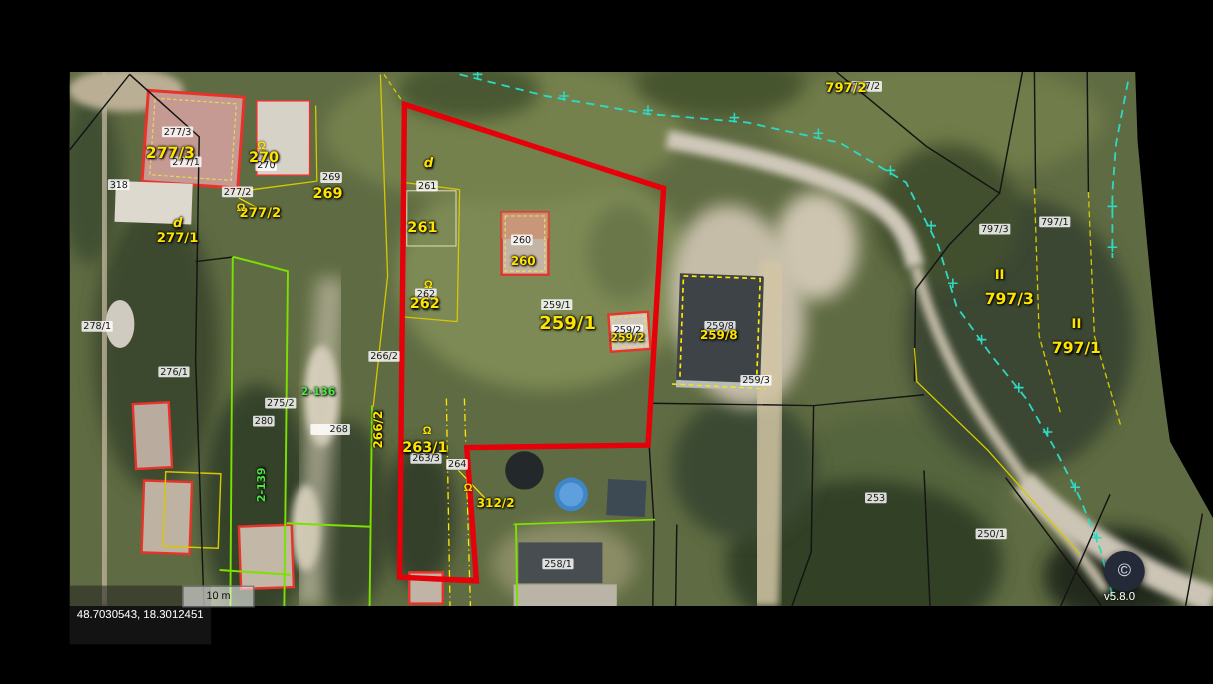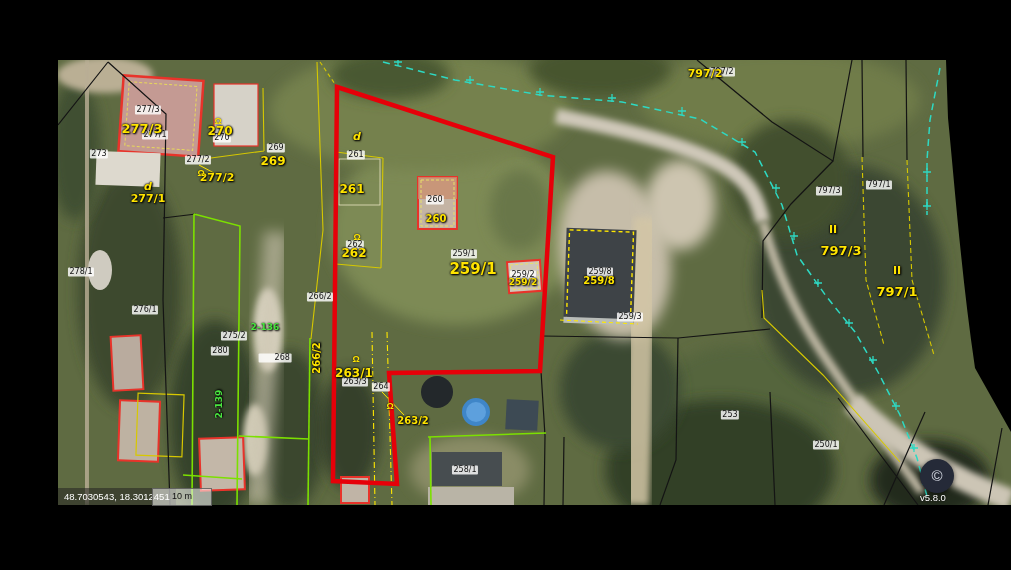--- a/index.html
+++ b/index.html
@@ -11,21 +11,21 @@
          color:#111;font-size:8px;line-height:1.15;padding:0 1.5px;border-radius:1px;
          white-space:nowrap;font-family:"DejaVu Sans",sans-serif;}
   .ylab{position:absolute;color:#ffe400;font-weight:bold;white-space:nowrap;
         font-family:"DejaVu Sans",sans-serif;
         text-shadow:0 0 2px #000,0 0 2px #000,1px 1px 2px #000;}
   .glab{position:absolute;color:#49e43f;font-weight:bold;white-space:nowrap;
         font-family:"DejaVu Sans",sans-serif;text-shadow:0 0 2px #000,1px 1px 2px #000;}
   .sym{position:absolute;color:#ffe400;font-weight:bold;font-size:9px;
        transform:translate(-50%,-50%);text-shadow:0 0 2px #000;}
   .coords{position:absolute;left:58px;top:488px;height:17px;line-height:17px;
-          padding:0 6px;background:rgba(35,35,35,.55);color:#fff;font-size:9.5px;}
+          padding:16px 6px;background:rgba(35,35,35,.55);color:#fff;font-size:9.5px;}
   .scalebar{position:absolute;left:152px;top:488px;width:58px;height:16px;line-height:15px;
             text-align:center;background:rgba(255,255,255,.55);color:#111;font-size:9px;
             border:1px solid rgba(80,80,80,.8);}
   .version{position:absolute;left:920px;top:492px;color:#fff;font-size:9.5px;
            text-shadow:0 0 2px #000;}
   .copyright-btn{position:absolute;left:920px;top:459px;width:34px;height:34px;border-radius:50%;
             background:#252a38;color:#d7dbe4;font-size:15px;line-height:34px;text-align:center;
             box-shadow:0 1px 5px rgba(0,0,0,.6);cursor:pointer;}
 </style>
 </head>
@@ -154,21 +154,21 @@
                  M772,188 l8,0 M776,184 l0,8 M790,236 l8,0 M794,232 l0,8 M814,283 l8,0 M818,279 l0,8
                  M845,323 l8,0 M849,319 l0,8 M869,360 l8,0 M873,356 l0,8 M892,406 l8,0 M896,402 l0,8
                  M910,448 l8,0 M914,444 l0,8 M922,484 l8,0 M926,480 l0,8 M923,172 l8,0 M927,168 l0,8
                  M923,206 l8,0 M927,202 l0,8"></path>
       </g>
       <path d="M337,87 L553,157 L540,371 L389,373 L397,484 L333,481 Z" fill="none" stroke="#e60009" stroke-width="4.5"></path>
     </g>
   </svg>
 
   <div id="labels">
-      <div class="badge" style="left: 99px; top: 154px; transform: translate(-50%, -50%) rotate(0deg);">273</div>
+      <div class="badge" style="left: 99px; top: 154px; transform: translate(-50%, -50%) rotate(0deg);">318</div>
       <div class="badge" style="left: 148px; top: 110px; transform: translate(-50%, -50%) rotate(0deg);">277/3</div>
       <div class="badge" style="left: 155px; top: 135px; transform: translate(-50%, -50%) rotate(0deg);">277/1</div>
       <div class="badge" style="left: 222px; top: 138px; transform: translate(-50%, -50%) rotate(0deg);">270</div>
       <div class="badge" style="left: 198px; top: 160px; transform: translate(-50%, -50%) rotate(0deg);">277/2</div>
       <div class="badge" style="left: 276px; top: 148px; transform: translate(-50%, -50%) rotate(0deg);">269</div>
       <div class="badge" style="left: 81px; top: 272px; transform: translate(-50%, -50%) rotate(0deg);">278/1</div>
       <div class="badge" style="left: 145px; top: 310px; transform: translate(-50%, -50%) rotate(0deg);">276/1</div>
       <div class="badge" style="left: 198px; top: 336px; transform: translate(-50%, -50%) rotate(0deg); margin-left: 36px;">275/2</div>
       <div class="badge" style="left: 220px; top: 351px; transform: translate(-50%, -50%) rotate(0deg);">280</div>
       <div class="badge" style="left: 275px; top: 358px; transform: translate(-50%, -50%) rotate(0deg); padding-left: 16px;">268</div>
@@ -195,21 +195,21 @@
       <div class="ylab" style="left: 148px; top: 186px; transform: translate(-50%, -50%) rotate(0deg); font-size: 11px; font-style: italic;">d</div>
       <div class="ylab" style="left: 148px; top: 198px; transform: translate(-50%, -50%) rotate(0deg); font-size: 11px;">277/1</div>
       <div class="ylab" style="left: 357px; top: 136px; transform: translate(-50%, -50%) rotate(0deg); font-size: 11px; font-style: italic;">d</div>
       <div class="ylab" style="left: 352px; top: 189px; transform: translate(-50%, -50%) rotate(0deg); font-size: 12px;">261</div>
       <div class="ylab" style="left: 354px; top: 253px; transform: translate(-50%, -50%) rotate(0deg); font-size: 12px;">262</div>
       <div class="ylab" style="left: 436px; top: 218px; transform: translate(-50%, -50%) rotate(0deg); font-size: 10px;">260</div>
       <div class="ylab" style="left: 473px; top: 269px; transform: translate(-50%, -50%) rotate(0deg); font-size: 15px;">259/1</div>
       <div class="ylab" style="left: 523px; top: 282px; transform: translate(-50%, -50%) rotate(0deg); font-size: 9px;">259/2</div>
       <div class="ylab" style="left: 599px; top: 280px; transform: translate(-50%, -50%) rotate(0deg); font-size: 10px;">259/8</div>
       <div class="ylab" style="left: 354px; top: 373px; transform: translate(-50%, -50%) rotate(0deg); font-size: 12px;">263/1</div>
-      <div class="ylab" style="left: 413px; top: 420px; transform: translate(-50%, -50%) rotate(0deg); font-size: 10px;">263/2</div>
+      <div class="ylab" style="left: 413px; top: 420px; transform: translate(-50%, -50%) rotate(0deg); font-size: 10px;">312/2</div>
       <div class="ylab" style="left: 316px; top: 358px; transform: translate(-50%, -50%) rotate(-90deg); font-size: 10px;">266/2</div>
       <div class="ylab" style="left: 705px; top: 73px; transform: translate(-50%, -50%) rotate(0deg); font-size: 11px;">797/2</div>
       <div class="ylab" style="left: 833px; top: 229px; transform: translate(-50%, -50%) rotate(0deg); font-size: 11px;">II</div>
       <div class="ylab" style="left: 841px; top: 250px; transform: translate(-50%, -50%) rotate(0deg); font-size: 13px;">797/3</div>
       <div class="ylab" style="left: 897px; top: 270px; transform: translate(-50%, -50%) rotate(0deg); font-size: 11px;">II</div>
       <div class="ylab" style="left: 897px; top: 291px; transform: translate(-50%, -50%) rotate(0deg); font-size: 13px;">797/1</div>
       <div class="glab" style="left: 265px; top: 327px; transform: translate(-50%, -50%) rotate(0deg); font-size: 9px;">2-136</div>
       <div class="glab" style="left: 219px; top: 404px; transform: translate(-50%, -50%) rotate(-90deg); font-size: 9px;">2-139</div>
       <div class="sym" style="left: 218px; top: 121px; transform: translate(-50%, -50%) rotate(0deg);">Ω</div>
       <div class="sym" style="left: 201px; top: 173px; transform: translate(-50%, -50%) rotate(0deg);">Ω</div>

